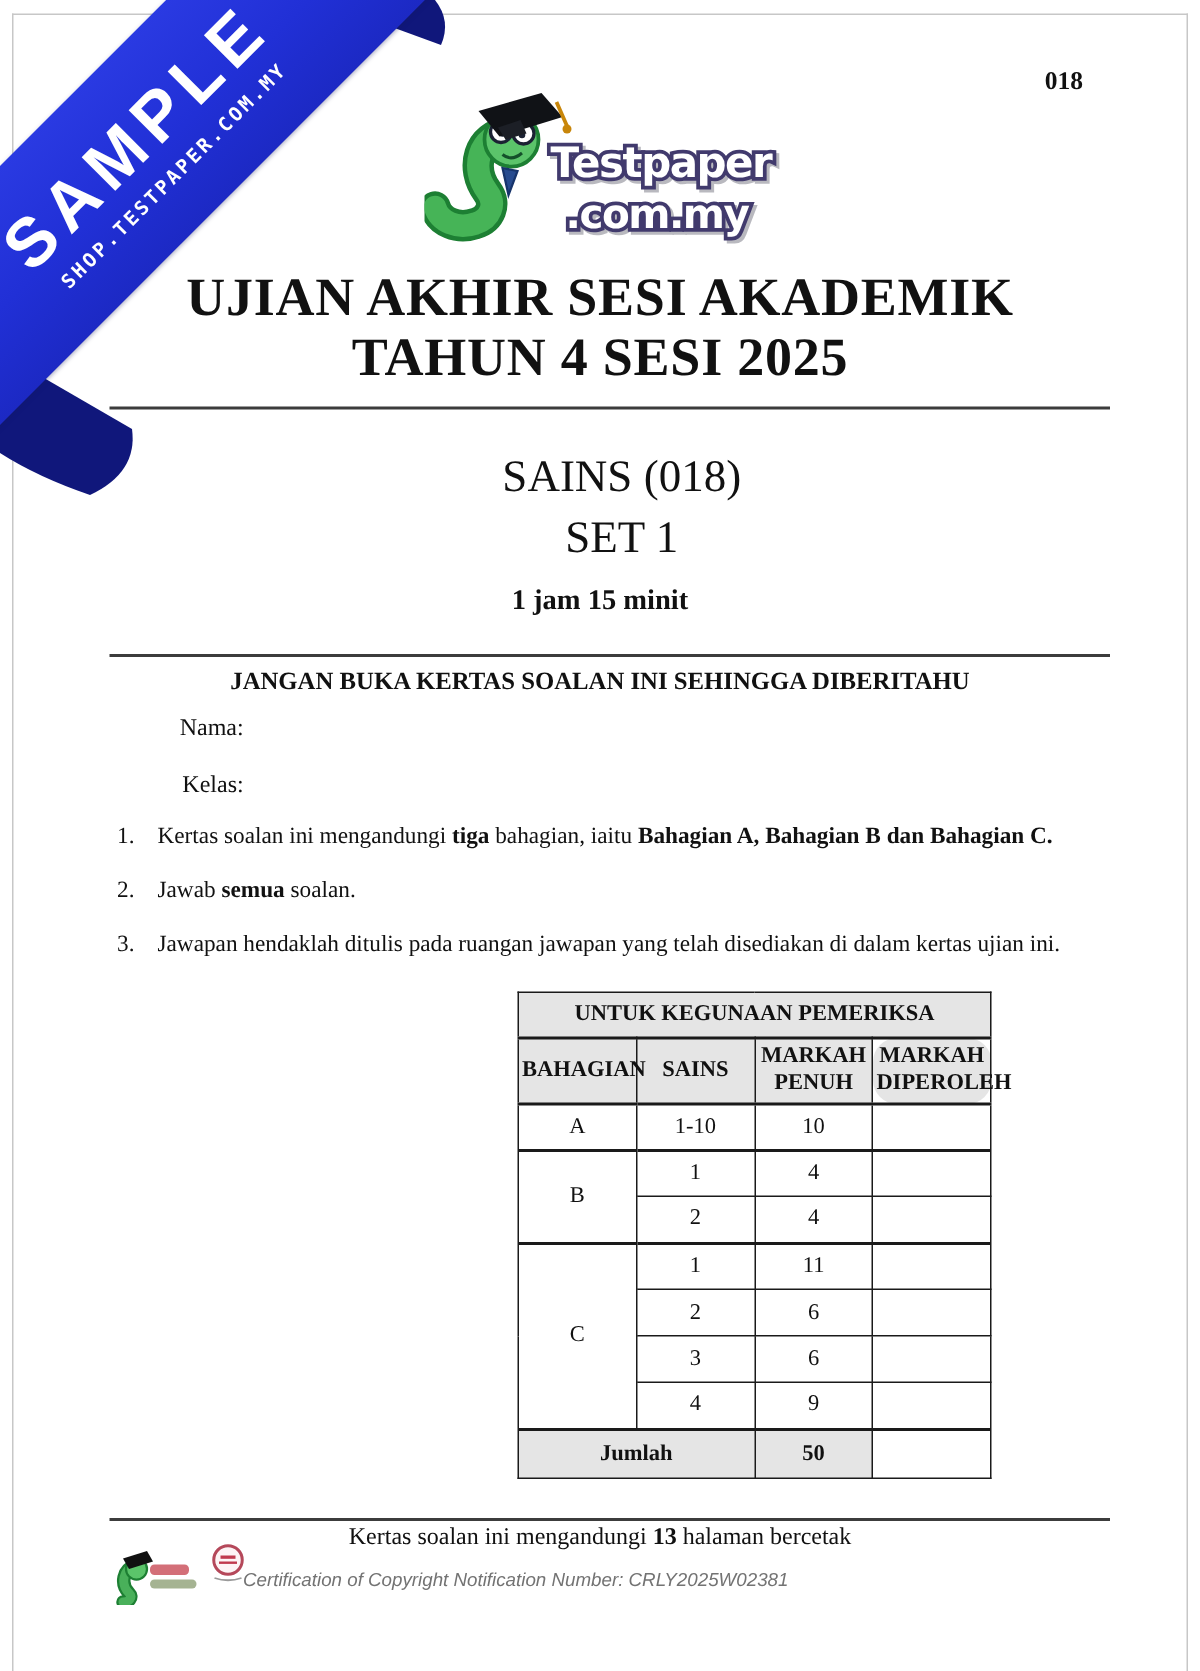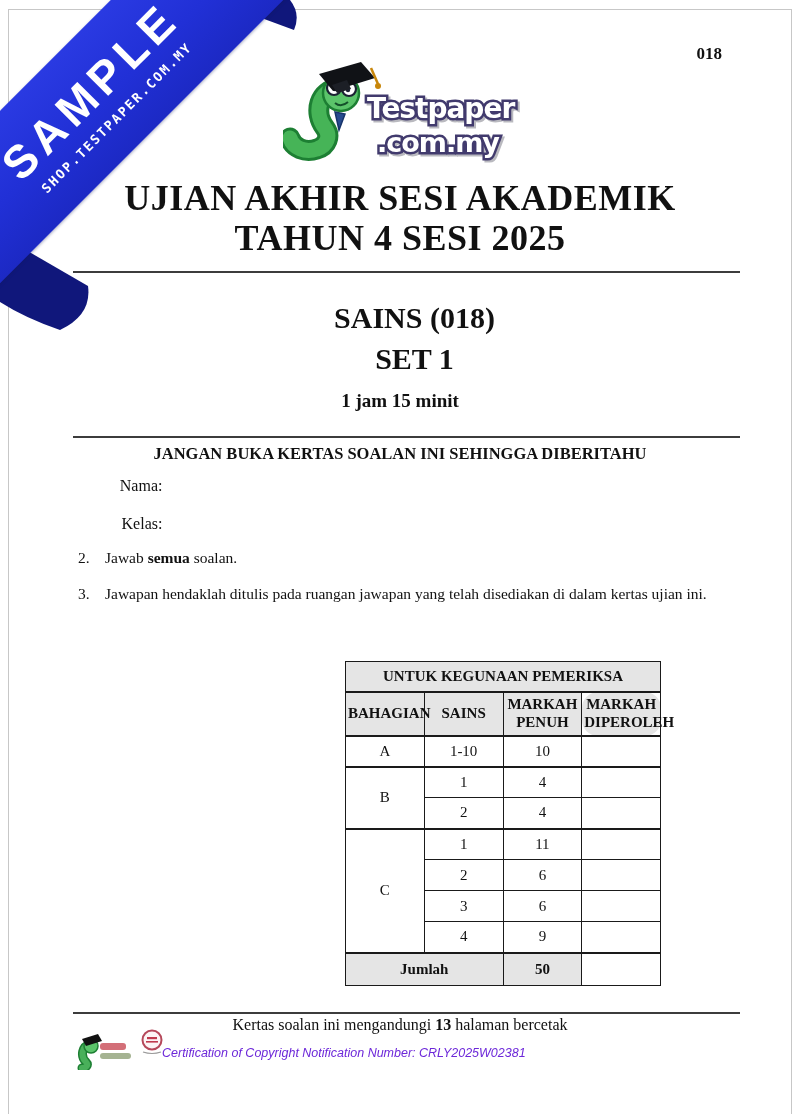--- a/index.html
+++ b/index.html
@@ -65,21 +65,21 @@
     text-align: center; font-weight: bold; font-size: 36px; line-height: 40px;
     letter-spacing: 0.5px; z-index: 2;
   }
   .rule { position: absolute; left: 73px; width: 667px; height: 2px; background: #3c3c3c; z-index: 2; }
   .rule-1 { top: 271px; }
   .rule-2 { top: 436px; }
   .rule-3 { top: 1012px; height: 2px; }
 
   .subject-title {
     position: absolute; top: 297px; left: 0; right: 0;
-    text-align: center; font-weight: bold; font-size: 30px; line-height: 41px; z-index: 2; padding-left: 29px;
+    text-align: center; font-weight: normal; font-size: 30px; line-height: 41px; z-index: 2; padding-left: 29px;
   }
   .duration {
     position: absolute; top: 390px; left: 0; right: 0;
     text-align: center; font-weight: bold; font-size: 19px; z-index: 2;
   }
   .warning {
     position: absolute; top: 444px; left: 0; right: 0;
     text-align: center; font-weight: bold; font-size: 16.5px; z-index: 2;
   }
 
@@ -124,21 +124,21 @@
     position: absolute; top: 1016px; left: 0; right: 0;
     text-align: center; font-size: 16px; z-index: 2;
   }
   .footer-note .pages { font-weight: bold; }
   .footer-note .suffix { margin-left: 4px; }
   .footer-logos { position: absolute; left: 74px; top: 1030px; z-index: 2; }
   .badge-logo { position: absolute; left: 140px; top: 1029px; z-index: 2; }
   .copyright {
     position: absolute; left: 162px; top: 1046px; z-index: 2;
     font-family: "Liberation Sans", "DejaVu Sans", sans-serif;
-    font-style: italic; font-size: 12.5px; color: #6d28d9;
+    font-style: italic; font-size: 12.5px; color: #737373;
   }
 </style>
 </head>
 <body>
 
 <div class="page">
   <div class="frame"></div>
 
   <svg class="ribbon-flaps" width="340" height="340" aria-hidden="true">
     <path d="M 212 0 L 290 0 Q 301 14 294 30 Z" fill="#10177b"></path>
@@ -195,20 +195,23 @@
     <div class="field-row">
       <span class="field-label">Nama</span><span>:</span>
     </div>
     <div class="field-row">
       <span class="field-label">Kelas</span><span>:</span>
     </div>
   </div>
 
   <div class="instructions">
     <div class="instr-row">
+      <span class="instr-num">1.</span><span>Kertas soalan ini mengandungi </span><span class="b">tiga</span><span> bahagian, iaitu </span><span class="b">Bahagian A, Bahagian B dan Bahagian C.</span>
+    </div>
+    <div class="instr-row">
       <span class="instr-num">2.</span><span>Jawab </span><span class="b">semua</span><span> soalan.</span>
     </div>
     <div class="instr-row">
       <span class="instr-num">3.</span><span>Jawapan hendaklah ditulis pada ruangan jawapan yang telah disediakan di dalam kertas ujian ini.</span>
     </div>
   </div>
 
   <div class="exam-table-wrap">
     <table class="exam">
       <tbody>

